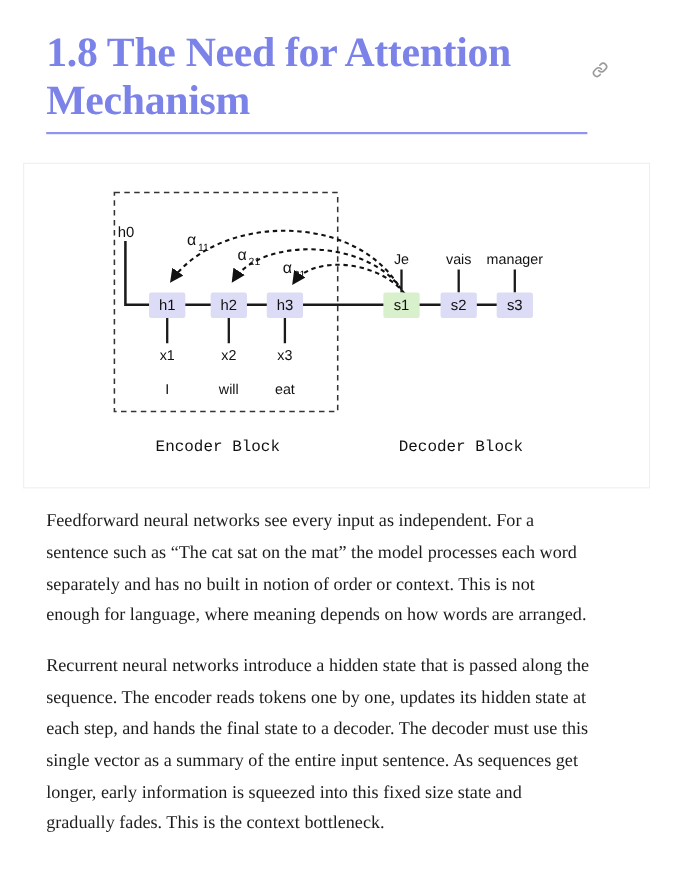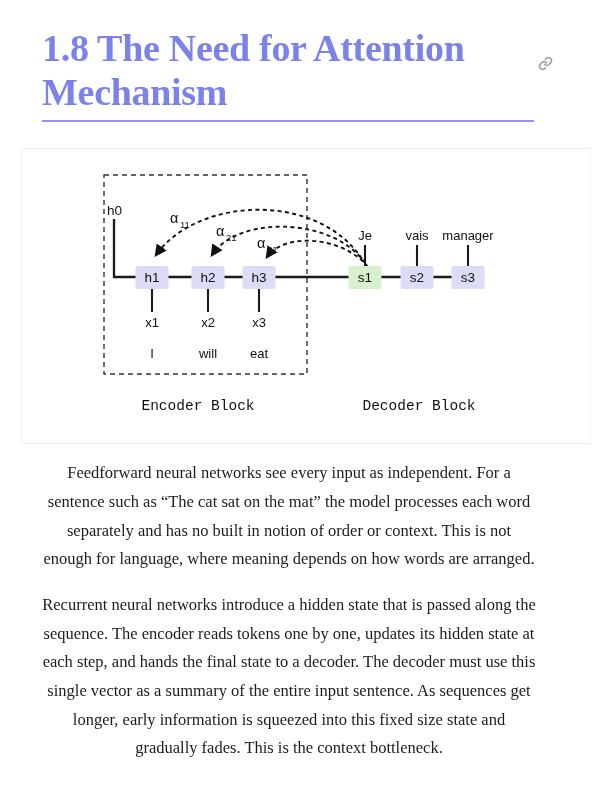--- a/index.html
+++ b/index.html
@@ -18,21 +18,20 @@
     display:inline-block;cursor:pointer;background:none;border:none;padding:0;
   }
   .figure-card{
     margin:26px 0 0 21px;width:568px;height:294px;
     border:1px solid #efefef;background:#fff;
   }
   .body-text{margin:15px 0 0 42px;width:494px;}
   .body-text p{
     margin:0 0 17px 0;font-size:16.5px;line-height:1.74;color:#1c1c1c;
     font-family:"Liberation Serif",serif;
-    text-align:center;
   }
   svg text{font-family:"Liberation Sans",sans-serif;fill:#111;}
   svg .mono{font-family:"Liberation Mono","DejaVu Sans Mono",monospace;}
 </style>
 </head>
 <body>
 
 <div>
 
   <div class="header">

